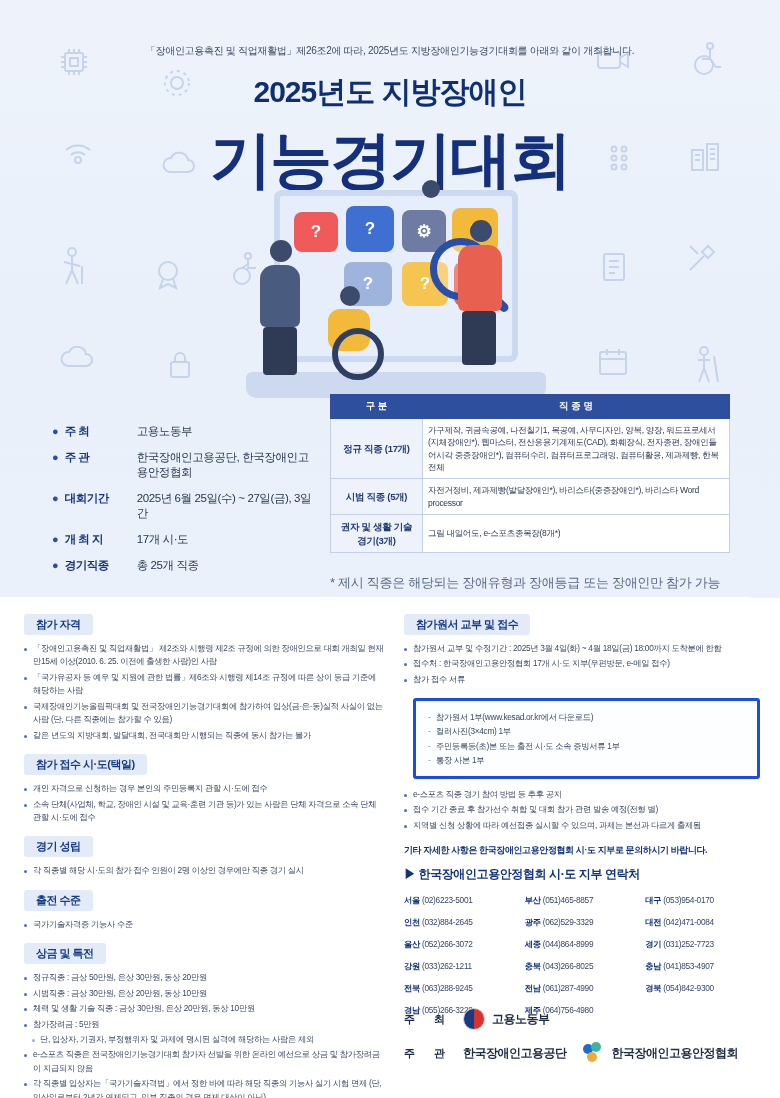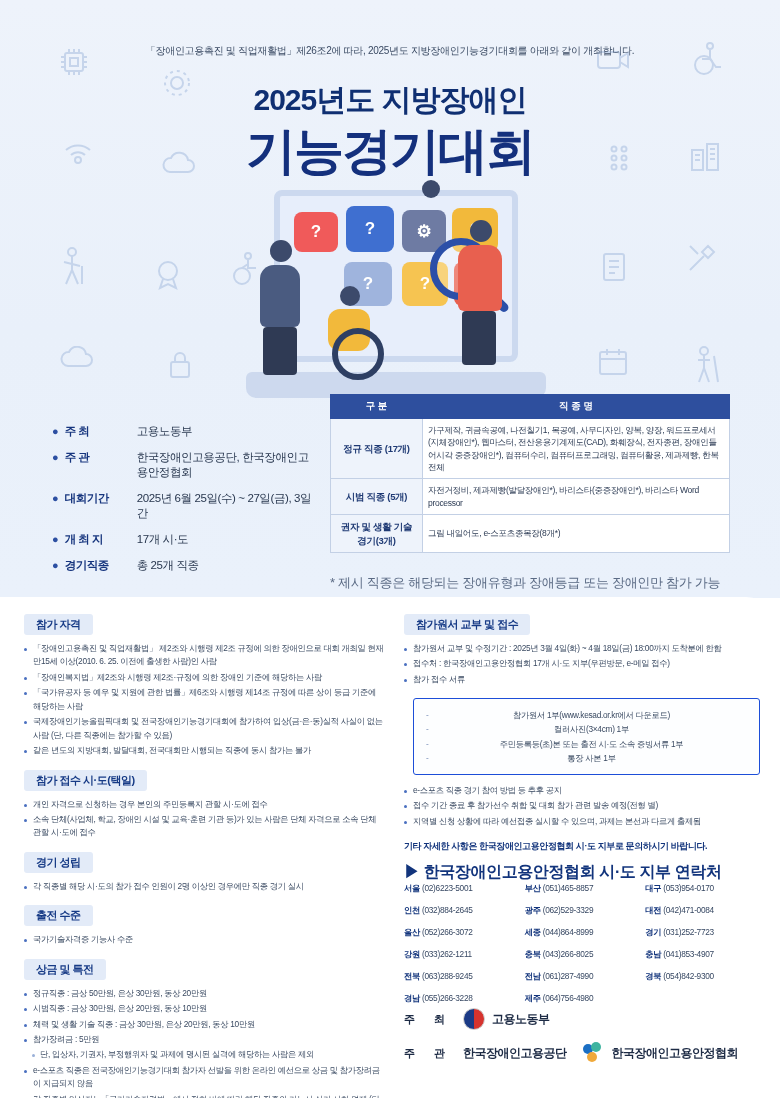--- a/index.html
+++ b/index.html
@@ -29,26 +29,26 @@
     user-select:none;
   }
   .deco svg { display:block; }
 
   .notice {
     position:absolute; top:44px; left:0; width:100%;
     text-align:center; font-size:10px; color:#3a4a63; letter-spacing:-.3px;
   }
 
   .title1 {
-    position:absolute; top:80px; width:100%; text-align:center;
+    position:absolute; top:72px; width:100%; text-align:center;
     font-size:30px; font-weight:bold; color:#0f2f72; letter-spacing:-1px;
   }
   .title2 {
     position:absolute; top:118px; width:100%; text-align:center;
-    font-size:50px; font-weight:bold; color:#14307d; letter-spacing:-2px;
+    font-size:62px; font-weight:bold; color:#14307d; letter-spacing:-2px;
   }
 
   
   .illus { position:absolute; left:246px; top:178px; width:300px; height:220px; }
   .laptop-base {
     position:absolute; left:0; bottom:0; width:300px; height:26px;
     background:#cdd9ee; border-radius:6px 6px 10px 10px;
   }
   .laptop-screen {
     position:absolute; left:28px; top:12px; width:244px; height:172px;
@@ -118,34 +118,33 @@
     line-height:1.62; margin-bottom:2px; letter-spacing:-.3px;
   }
   ul.bul > li::before {
     content:""; position:absolute; left:0; top:6px; width:3px; height:3px;
     background:#4a70c0; border-radius:50%;
   }
   ul.bul > li.sub { padding-left:16px; }
   ul.bul > li.sub::before { left:8px; background:#9ab0d8; }
 
   .rbox {
-    border:1px solid #1d4ed8; border-radius:3px; padding:9px 10px; margin:6px 0 9px 9px;
+    border:3px solid #1d4ed8; border-radius:3px; padding:9px 10px; margin:6px 0 9px 9px;
     background:#fdfeff;
-    text-align:center;
   }
   .rbox .line {
     position:relative; padding-left:10px; font-size:8.3px; color:#3a4a62; line-height:1.7;
     letter-spacing:-.3px;
   }
   .rbox .line::before { content:"-"; position:absolute; left:2px; color:#7f94bb; }
 
   .emph { color:#12347c; font-weight:bold; font-size:9px; margin:6px 0 9px 0; letter-spacing:-.4px; }
 
   .contact-head {
-    color:#12347c; font-weight:bold; font-size:16px; margin:4px 0 0 0; letter-spacing:-.4px;
+    color:#12347c; font-weight:bold; font-size:12px; margin:4px 0 12px 0; letter-spacing:-.4px;
   }
   .contact-grid { display:grid; grid-template-columns: repeat(3, 1fr); gap:11px 6px; }
   .ct { font-size:8.3px; color:#374863; white-space:nowrap; letter-spacing:-.3px; }
   .ct b { color:#12347c; font-weight:bold; }
 
   
   .footer { position:absolute; left:404px; bottom:22px; width:356px; }
   .frow { display:flex; align-items:center; margin-bottom:12px; }
   .flabel { font-size:11px; color:#1d2b45; letter-spacing:8px; margin-right:10px; font-weight:bold; }
   .flogo { display:flex; align-items:center; font-size:12px; color:#1d2b45; font-weight:bold; letter-spacing:-.5px; }
@@ -374,21 +373,20 @@
 </div>
 
 <div class="bottom">
   <div class="curve"></div>
 
   <div class="colL">
 
     <div class="sechead">참가 자격</div>
     <ul class="bul">
       <li>「장애인고용촉진 및 직업재활법」 제2조와 시행령 제2조 규정에 의한 장애인으로 대회 개최일 현재 만15세 이상(2010. 6. 25. 이전에 출생한 사람)인 사람</li>
-      <li>「장애인복지법」제2조와 시행령 제2조·규정에 의한 장애인 기준에 해당하는 사람</li>
       <li>「국가유공자 등 예우 및 지원에 관한 법률」제6조와 시행령 제14조 규정에 따른 상이 등급 기준에 해당하는 사람</li>
       <li>국제장애인기능올림픽대회 및 전국장애인기능경기대회에 참가하여 입상(금·은·동)실적 사실이 없는 사람 (단, 다른 직종에는 참가할 수 있음)</li>
       <li>같은 년도의 지방대회, 발달대회, 전국대회만 시행되는 직종에 동시 참가는 불가</li>
     </ul>
 
     <div class="sechead">참가 접수 시·도(택일)</div>
     <ul class="bul">
       <li>개인 자격으로 신청하는 경우 본인의 주민등록지 관할 시·도에 접수</li>
       <li>소속 단체(사업체, 학교, 장애인 시설 및 교육·훈련 기관 등)가 있는 사람은 단체 자격으로 소속 단체 관할 시·도에 접수</li>
     </ul>

